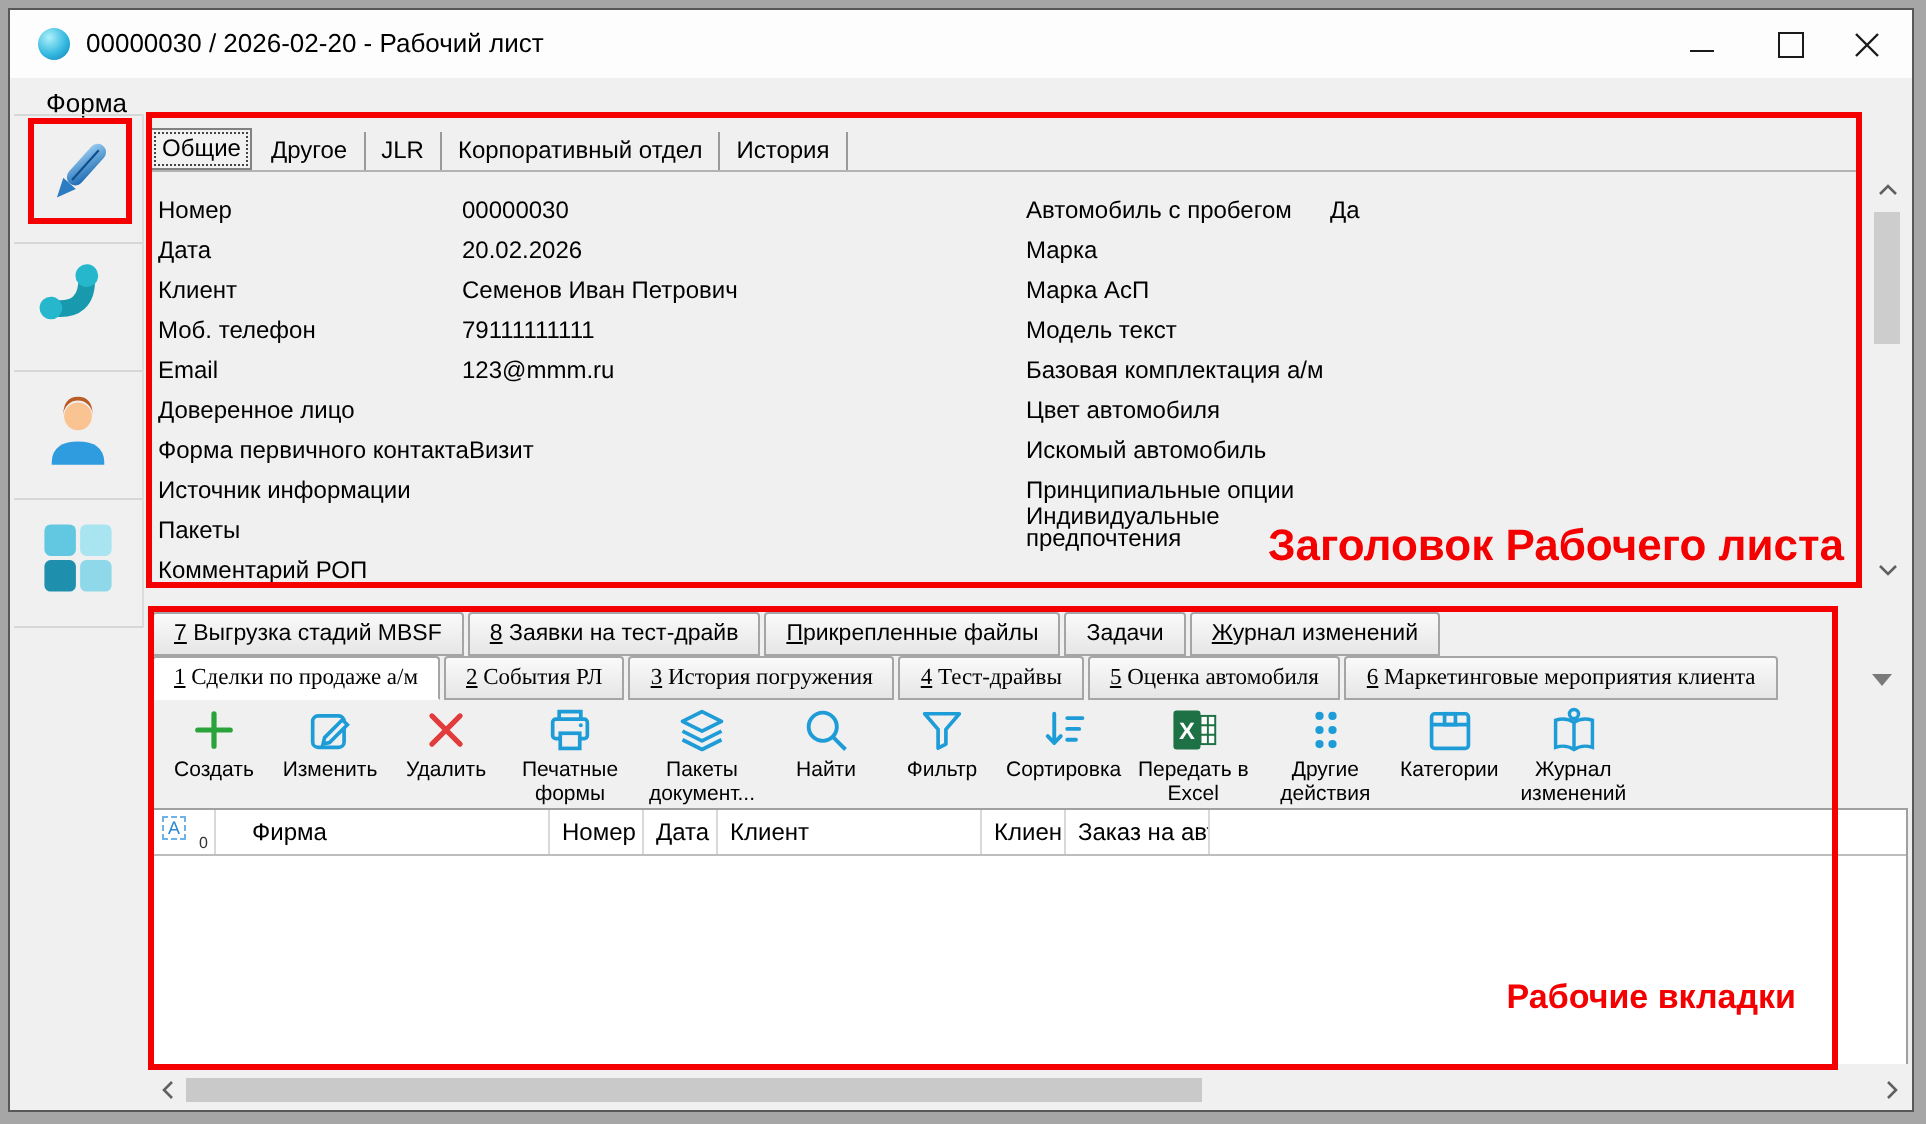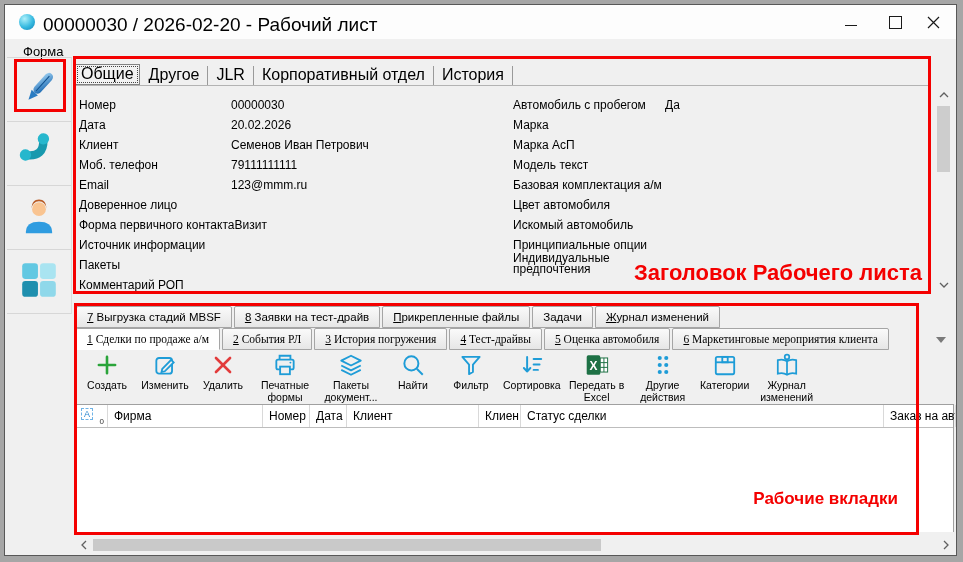--- a/index.html
+++ b/index.html
@@ -4,36 +4,36 @@
 <style>
   html,body{margin:0;padding:0;}
   body{width:963px;height:562px;background:#a6a6a6;position:relative;overflow:hidden;
        font-family:"Liberation Sans","DejaVu Sans",sans-serif;color:#000;}
   .window{position:absolute;left:4px;top:4px;width:953px;height:552px;background:#f0f0f0;
           border:1px solid #585858;box-sizing:border-box;}
   
   .titlebar{position:absolute;left:0;top:0;right:0;height:34px;background:#fdfdfd;}
   .sphere{position:absolute;left:14px;top:9px;width:16px;height:16px;border-radius:50%;
           background:radial-gradient(circle at 35% 30%,#aef0fa,#35b9e0 55%,#0f7fb4);}
-  .title{position:absolute;left:38px;top:9px;font-size:19px;}
+  .title{position:absolute;left:38px;top:9px;font-size:13px;}
   .winbtn{position:absolute;top:4px;width:34px;height:26px;display:flex;align-items:center;justify-content:center;cursor:default;}
   .winbtn.min{right:88px}.winbtn.max{right:44px}.winbtn.close{right:6px}
   .glyph-min{width:12px;height:1px;background:#1a1a1a;display:block;margin-top:6px;}
   .glyph-max{width:11px;height:11px;border:1px solid #1a1a1a;display:block;}
   
   .menubar{position:absolute;left:0;top:34px;right:0;height:24px;}
   .menu-item{position:absolute;left:14px;top:3px;font-size:13px;padding:2px 4px;text-align:center;}
   
   .sidebar{position:absolute;left:2px;top:52px;width:64px;border-right:1px solid #dcdcdc;}
   .side-item{height:63px;display:flex;align-items:center;justify-content:center;border-bottom:1px solid #d7d7d7;}
   .side-item:first-of-type{border-top:1px solid #d7d7d7;}
   .side-item svg{width:42px;height:42px;}
   
   .head-tabs{position:absolute;left:70px;top:58px;right:28px;height:22px;display:flex;align-items:flex-end;
-             border-bottom:1px solid #b3b3b3;font-size:16px;}
+             border-bottom:1px solid #b3b3b3;font-size:12px;}
   .head-tab{padding:2px 8px 3px 8px;border-right:1px solid #9a9a9a;line-height:14px;white-space:nowrap;}
   .head-tab.active{border:1px solid #828282;outline:1px dotted #444;outline-offset:-3px;background:#f2f2f2;padding:2px 5px 3px 5px;margin-right:1px;}
   
   .form-col{position:absolute;top:90px;font-size:12px;}
   .form-col.left{left:74px;width:420px;}
   .form-col.right{left:508px;width:420px;}
   .frow{height:20px;display:flex;align-items:center;white-space:nowrap;}
   .flabel{min-width:152px;flex:none;}
   .fvalue{flex:none;}
   .frow.multiline .flabel{white-space:normal;width:150px;line-height:11px;margin-top:-3px;}
@@ -442,31 +442,30 @@
       </div>
     </div>
 
   <div class="grid">
     <div class="grid-head">
       <span class="gcorner">
         <span class="corner-glyph">A</span>
         <span class="corner-sub">0</span>
       </span>
 
-        <span class="gcell" style="width: 155px;">Фирма</span>
+        <span class="gcell" style="width: 155px; margin-left: 12px;">Фирма</span>
 
         <span class="gcell" style="width: 47px;">Номер</span>
 
         <span class="gcell" style="width: 37px;">Дата</span>
 
         <span class="gcell" style="width: 132px;">Клиент</span>
 
         <span class="gcell" style="width: 42px;">Клиен...</span>
 
-        <span class="gcell" style="width: 363px;">Статус сделки</span>
 
         <span class="gcell" style="width: 72px;">Заказ на авто</span>
       </div>
     <div class="grid-body"></div>
   </div>
 
   <div class="hscroll">
     <span class="arr left">
       <svg class="chev" width="6" height="10" viewBox="0 0 6 10">
           <path d="M5 1L1 5l4 4" stroke="#606060" stroke-width="1.3" fill="none"></path>

